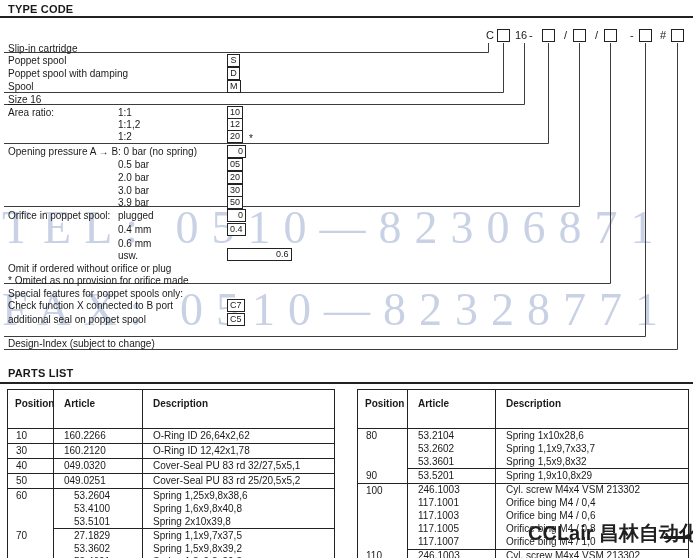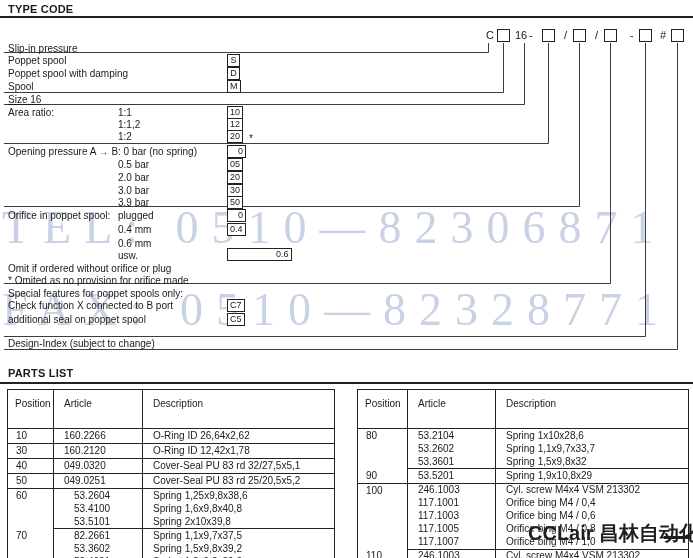--- a/index.html
+++ b/index.html
@@ -30,21 +30,21 @@
   .wm-vendor {
     position:absolute; font-size:20px; line-height:24px; font-weight:bold;
     color:#1f1f1f; white-space:nowrap;
   }
   .wm-vendor-dash { position:absolute; background:#1f1f1f; }
   
   table.parts { position:absolute; border-collapse:collapse; table-layout:fixed; font-size:10px; color:#1a1a1a; }
   table.parts, table.parts th, table.parts td { border:0; }
   table.parts { border:1.4px solid #222; }
   table.parts th {
-    font-weight:normal; text-align:left; height:30px; vertical-align:top;
+    font-weight:bold; text-align:left; height:30px; vertical-align:top;
     padding:8px 8px 0 10px; font-size:10px; border-bottom:1.4px solid #222;
   }
   table.parts th.pos { padding-left:7px; }
   table.parts td { height:13px; line-height:12px; padding:0 0 0 10px; vertical-align:middle; white-space:nowrap; overflow:hidden; }
   table.parts td.pos { padding-left:8px; vertical-align:top; padding-top:1px; }
   table.parts .vline { border-left:1.2px solid #222; }
   table.parts tr.gend td { border-bottom:1px solid #222; }
   table.parts td.indent { padding-left:20px; }
 </style>
 </head>
@@ -81,21 +81,21 @@
       <div class="code-box" style="left: 573px; top: 29px;"></div>
       <div class="code-text" style="left: 595px; top: 29px;">/</div>
       <div class="code-box" style="left: 604px; top: 29px;"></div>
       <div class="code-text" style="left: 630px; top: 29px;">-</div>
       <div class="code-box" style="left: 639px; top: 29px;"></div>
       <div class="code-text" style="left: 660px; top: 29px;">#</div>
       <div class="code-box" style="left: 671px; top: 29px;"></div>
     </div>
 
   <div id="tc-rows">
-      <div class="tc-label" style="left: 8px; top: 43px;">Slip-in pressure</div>
+      <div class="tc-label" style="left: 8px; top: 43px;">Slip-in cartridge</div>
       <div class="tc-label" style="left: 8px; top: 55px;">Poppet spool</div>
       <div class="tc-box" style="top: 54px;">S</div>
       <div class="tc-label" style="left: 8px; top: 68px;">Poppet spool with damping</div>
       <div class="tc-box" style="top: 67px;">D</div>
       <div class="tc-label" style="left: 8px; top: 81px;">Spool</div>
       <div class="tc-box" style="top: 80px;">M</div>
       <div class="tc-label" style="left: 8px; top: 94px; text-decoration: underline;">Size 16</div>
       <div class="tc-label" style="left: 8px; top: 107px;">Area ratio:</div>
       <div class="tc-sub" style="left: 118px; top: 107px;">1:1</div>
       <div class="tc-box" style="top: 106px;">10</div>
@@ -177,21 +177,21 @@
         <tr>
           <td class="vline indent">53.4100</td>
           <td class="vline">Spring 1,6x9,8x40,8</td>
         </tr>
         <tr class="gend">
           <td class="vline indent">53.5101</td>
           <td class="vline">Spring 2x10x39,8</td>
         </tr>
         <tr>
           <td class="pos" rowspan="3">70</td>
-          <td class="vline indent">82.2661</td>
+          <td class="vline indent">27.1829</td>
           <td class="vline">Spring 1,1x9,7x37,5</td>
         </tr>
         <tr>
           <td class="vline indent">53.3602</td>
           <td class="vline">Spring 1,5x9,8x39,2</td>
         </tr>
         <tr class="gend">
           <td class="vline indent">53.4601</td>
           <td class="vline">Spring 1,8x9,8x39,3</td>
         </tr>

